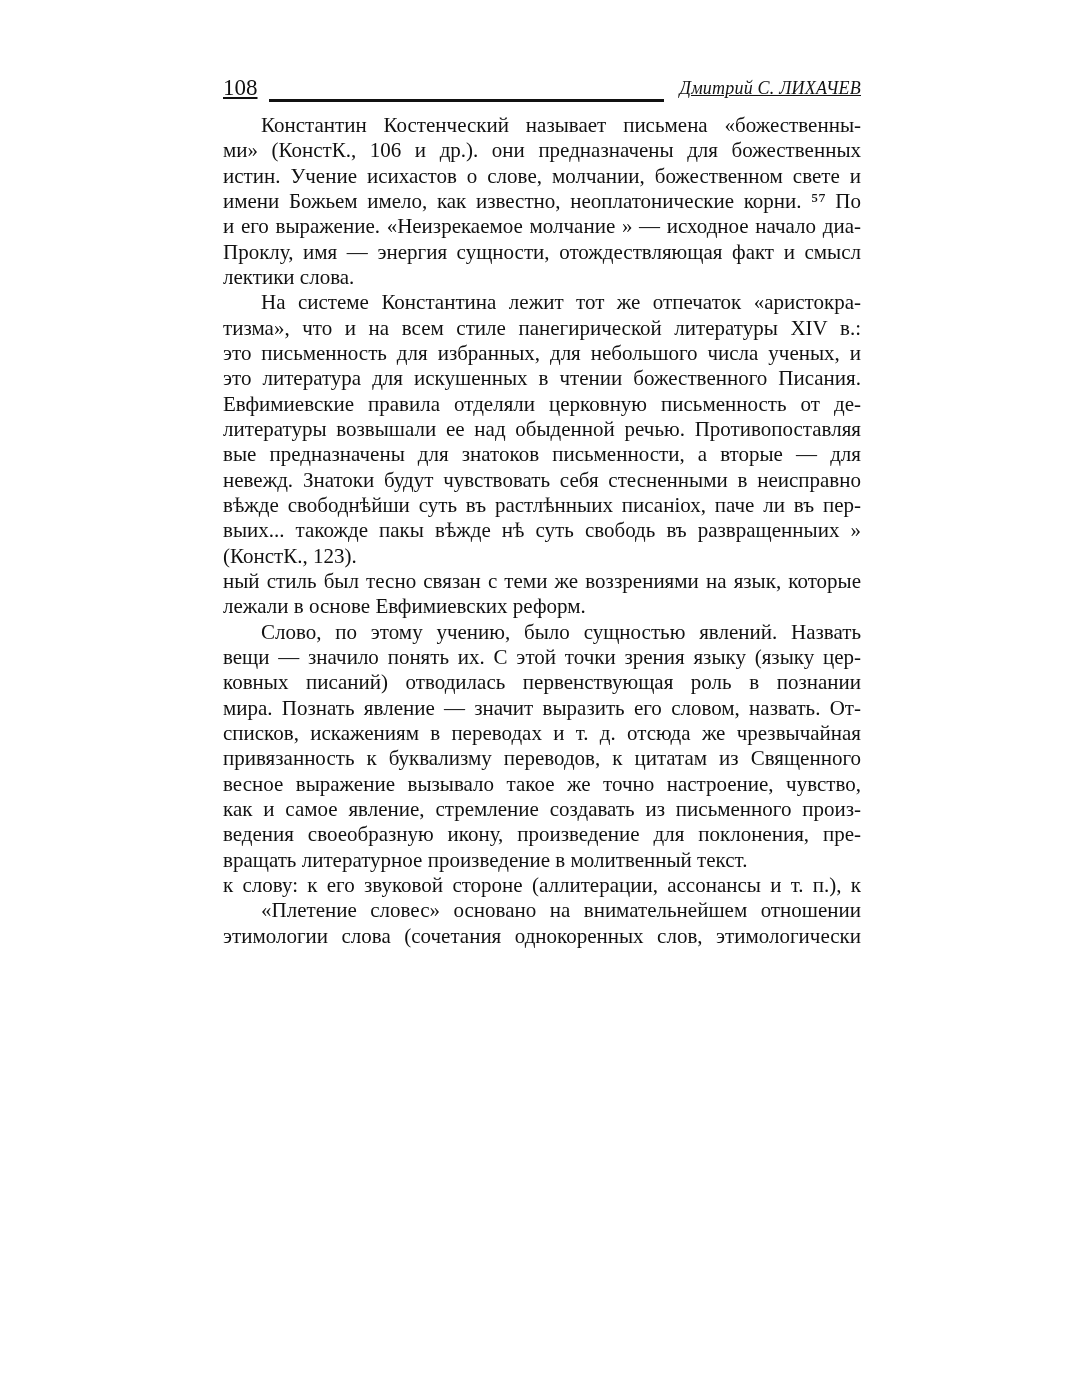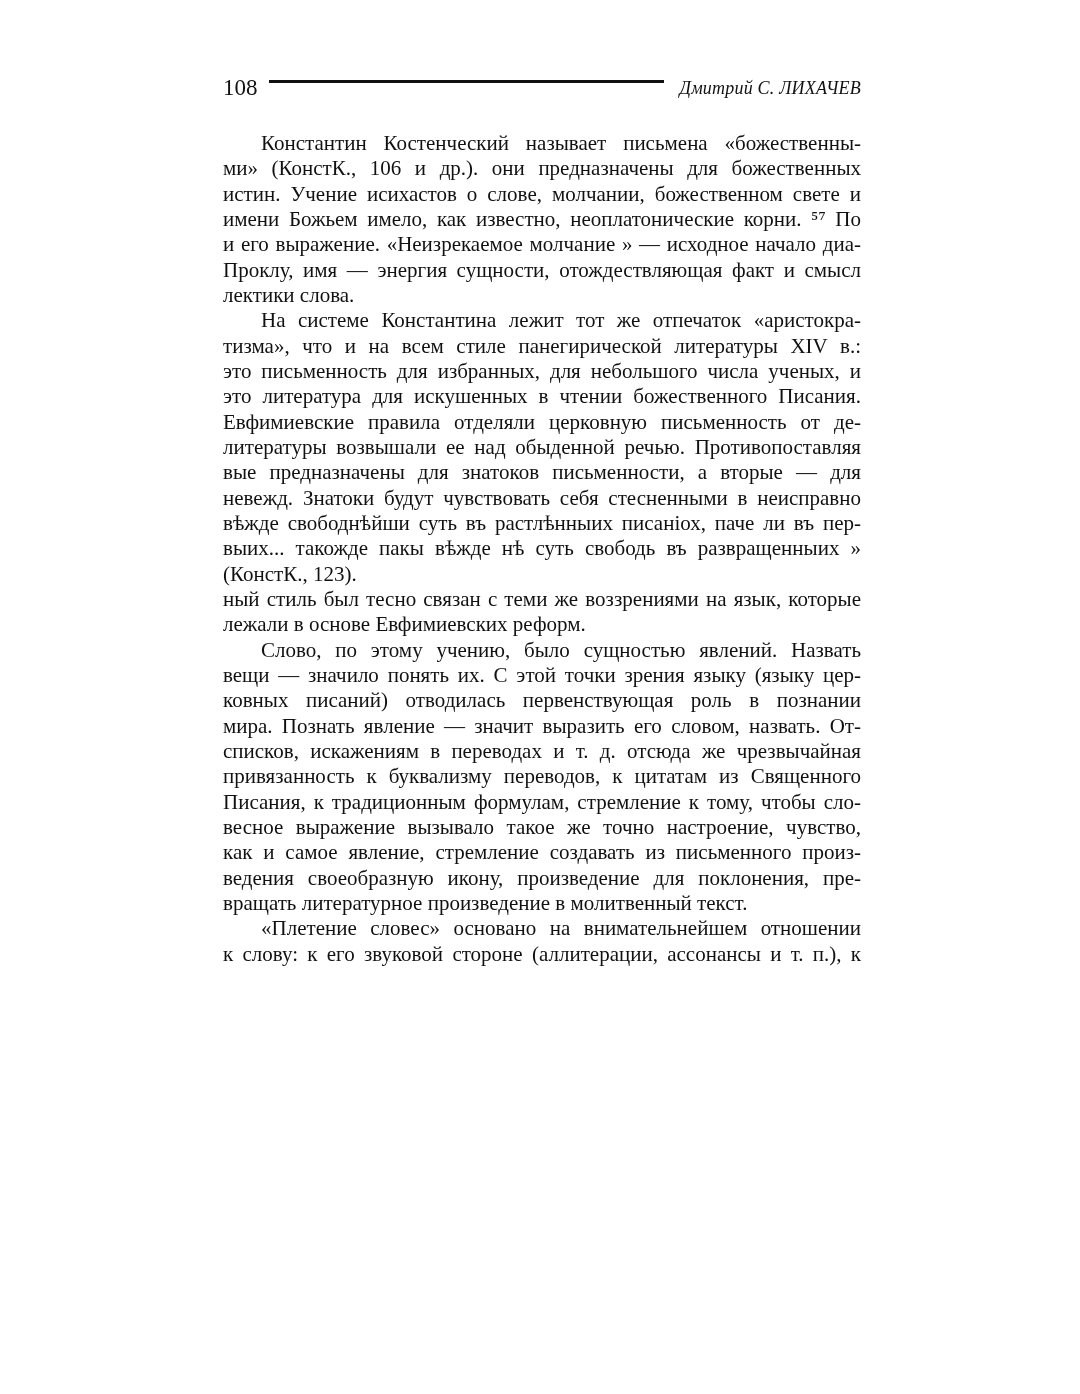--- a/index.html
+++ b/index.html
@@ -16,22 +16,23 @@
     overflow: hidden;
   }
   .page-content {
     position: absolute;
     left: 223px;
     top: 74px;
     width: 638px;
   }
   .page-header {
     display: flex;
-    align-items: flex-start;
+    align-items: flex-end;
     height: 28px;
+    text-decoration: underline;
   }
   .page-number {
     font-size: 23px;
     line-height: 28px;
     flex: 0 0 auto;
   }
   .header-rule {
     flex: 1 1 auto;
     height: 3px;
     background: #111111;
@@ -40,21 +41,21 @@
     margin-top: 6px;
   }
   .running-head {
     flex: 0 0 auto;
     font-style: italic;
     font-size: 18px;
     line-height: 28px;
     letter-spacing: 0.2px;
   }
   .body-text {
-    margin-top: 29px;
+    margin-top: 11px;
     font-size: 21px;
     line-height: 25.33px;
   }
   .paragraph { margin: 0; }
   .line {
     text-align: justify;
     text-align-last: justify;
     -moz-text-align-last: justify;
     min-height: 25.33px;
   }
@@ -100,24 +101,24 @@
         <div class="line">ный стиль был тесно связан с теми же воззрениями на язык, которые</div>
         <div class="line last">лежали в основе Евфимиевских реформ.</div>
       </div>
       <div class="paragraph">
         <div class="line first">Слово, по этому учению, было сущностью явлений. Назвать</div>
         <div class="line">вещи — значило понять их. С этой точки зрения языку (языку цер-</div>
         <div class="line">ковных писаний) отводилась первенствующая роль в познании</div>
         <div class="line">мира. Познать явление — значит выразить его словом, назвать. От-</div>
         <div class="line">списков, искажениям в переводах и т. д. отсюда же чрезвычайная</div>
         <div class="line">привязанность к буквализму переводов, к цитатам из Священного</div>
-        <div class="line">Писания, к традиционным формулам, стремление к тому, чтобы сло-</div>
         <div class="line">весное выражение вызывало такое же точно настроение, чувство,</div>
         <div class="line">как и самое явление, стремление создавать из письменного произ-</div>
         <div class="line">ведения своеобразную икону, произведение для поклонения, пре-</div>
         <div class="line last">вращать литературное произведение в молитвенный текст.</div>
       </div>
       <div class="paragraph">
+        <div class="line">к слову: к его звуковой стороне (аллитерации, ассонансы и т. п.), к</div>
         <div class="line first">«Плетение словес» основано на внимательнейшем отношении</div>
-        <div class="line">к слову: к его звуковой стороне (аллитерации, ассонансы и т. п.), к</div>
+        <div class="line">этимологии слова (сочетания однокоренных слов, этимологически</div>
       </div>
     </div>
 </div>
 
 </body></html>

